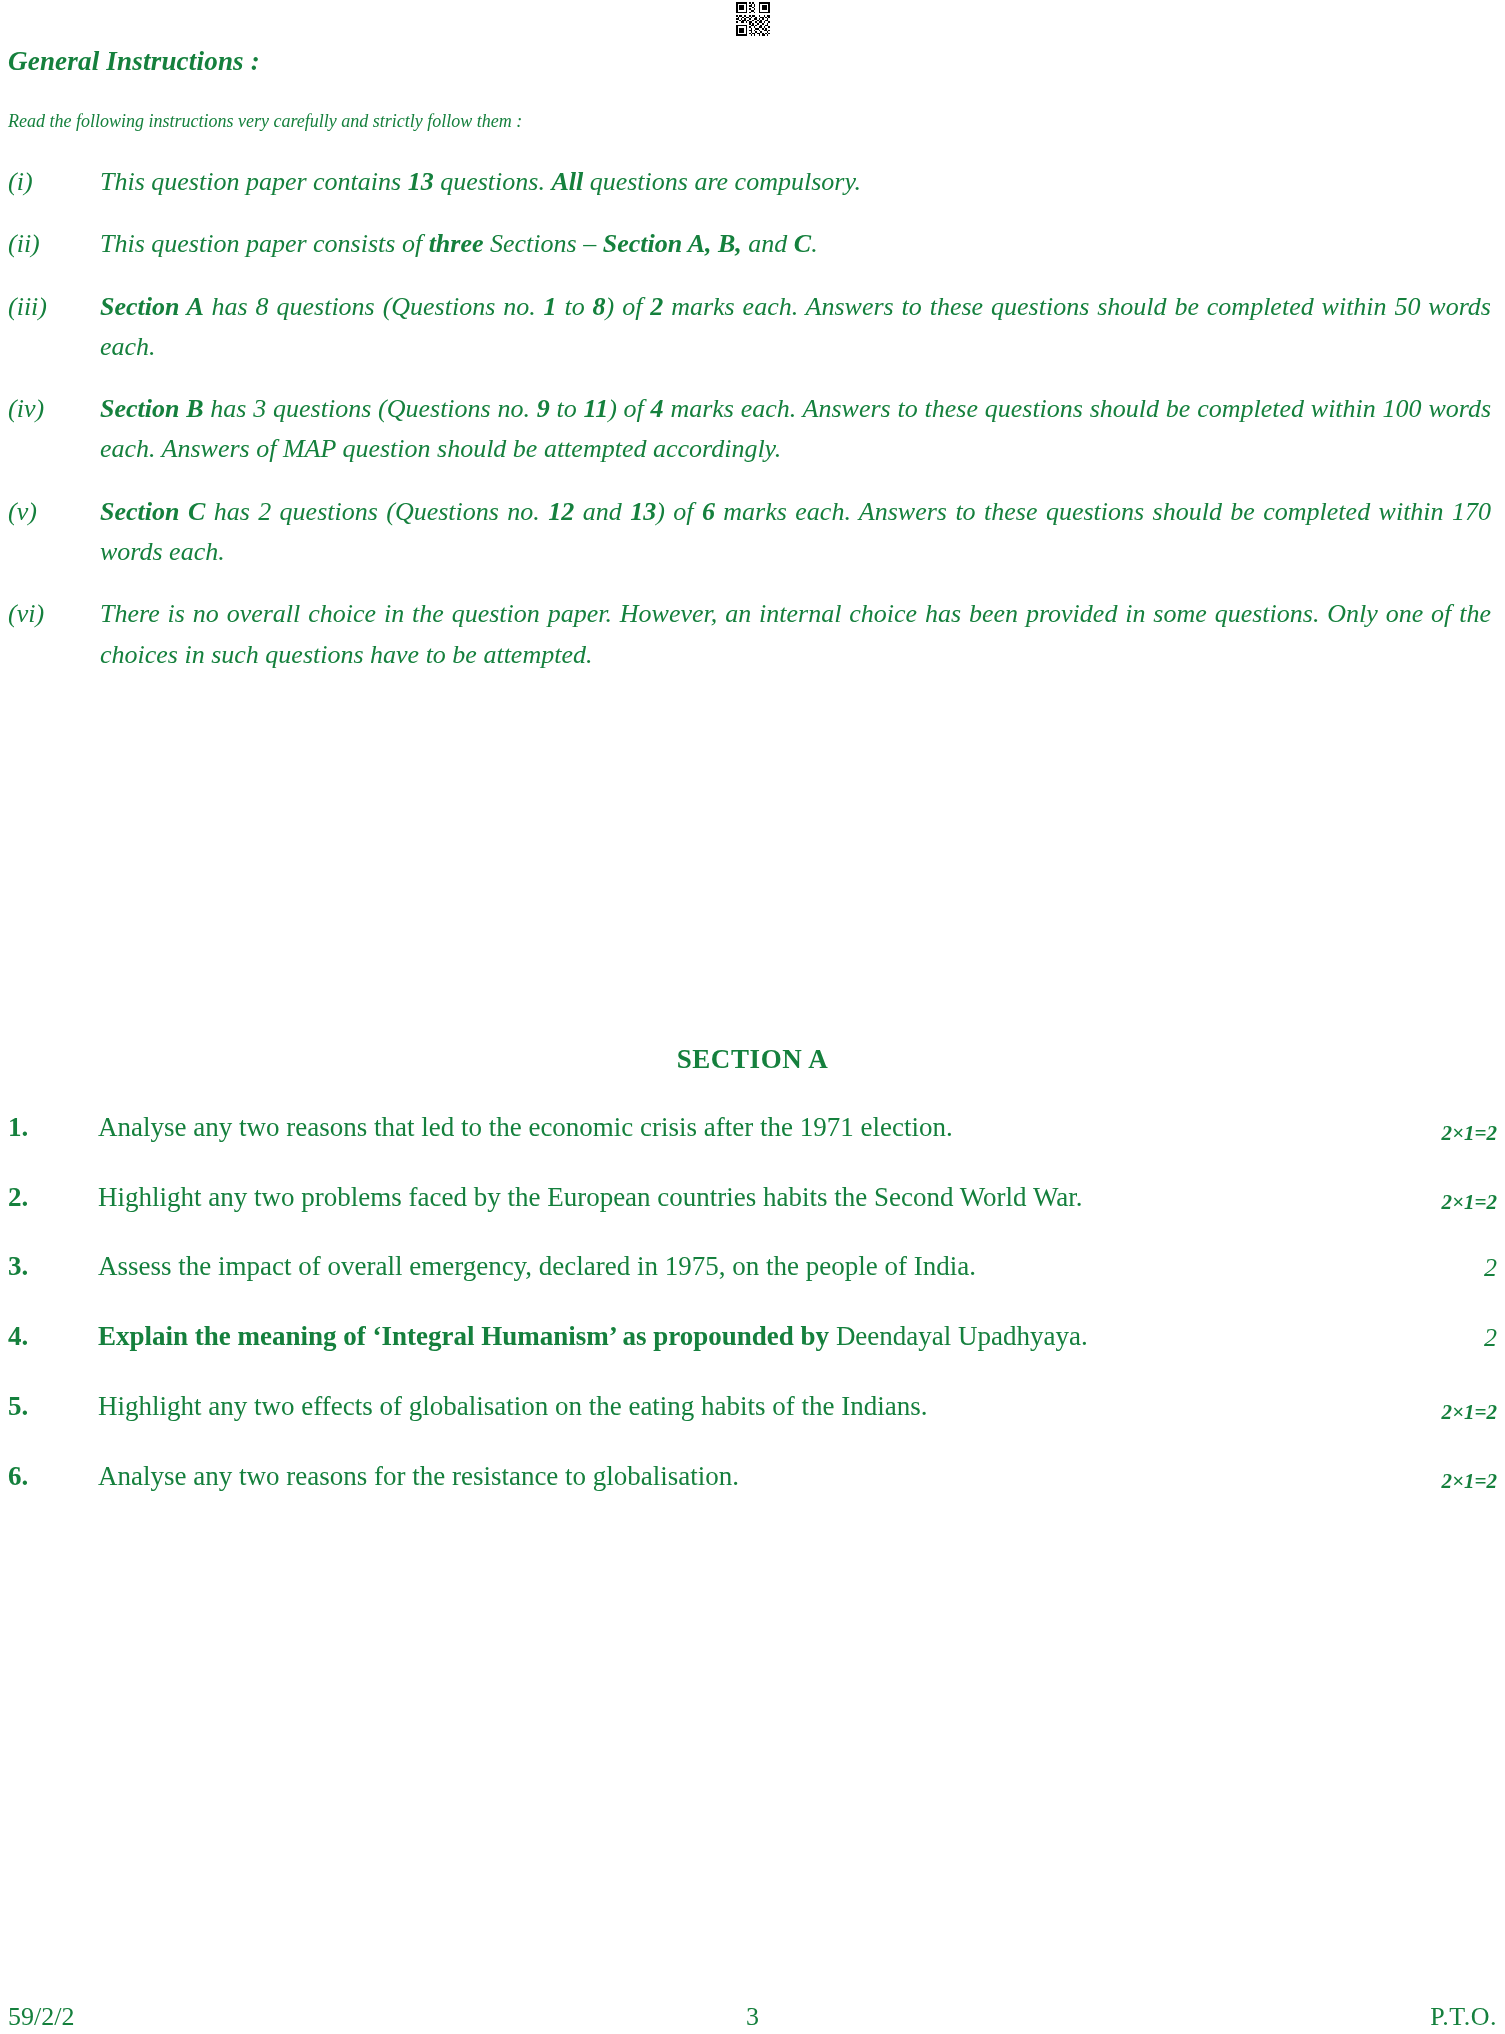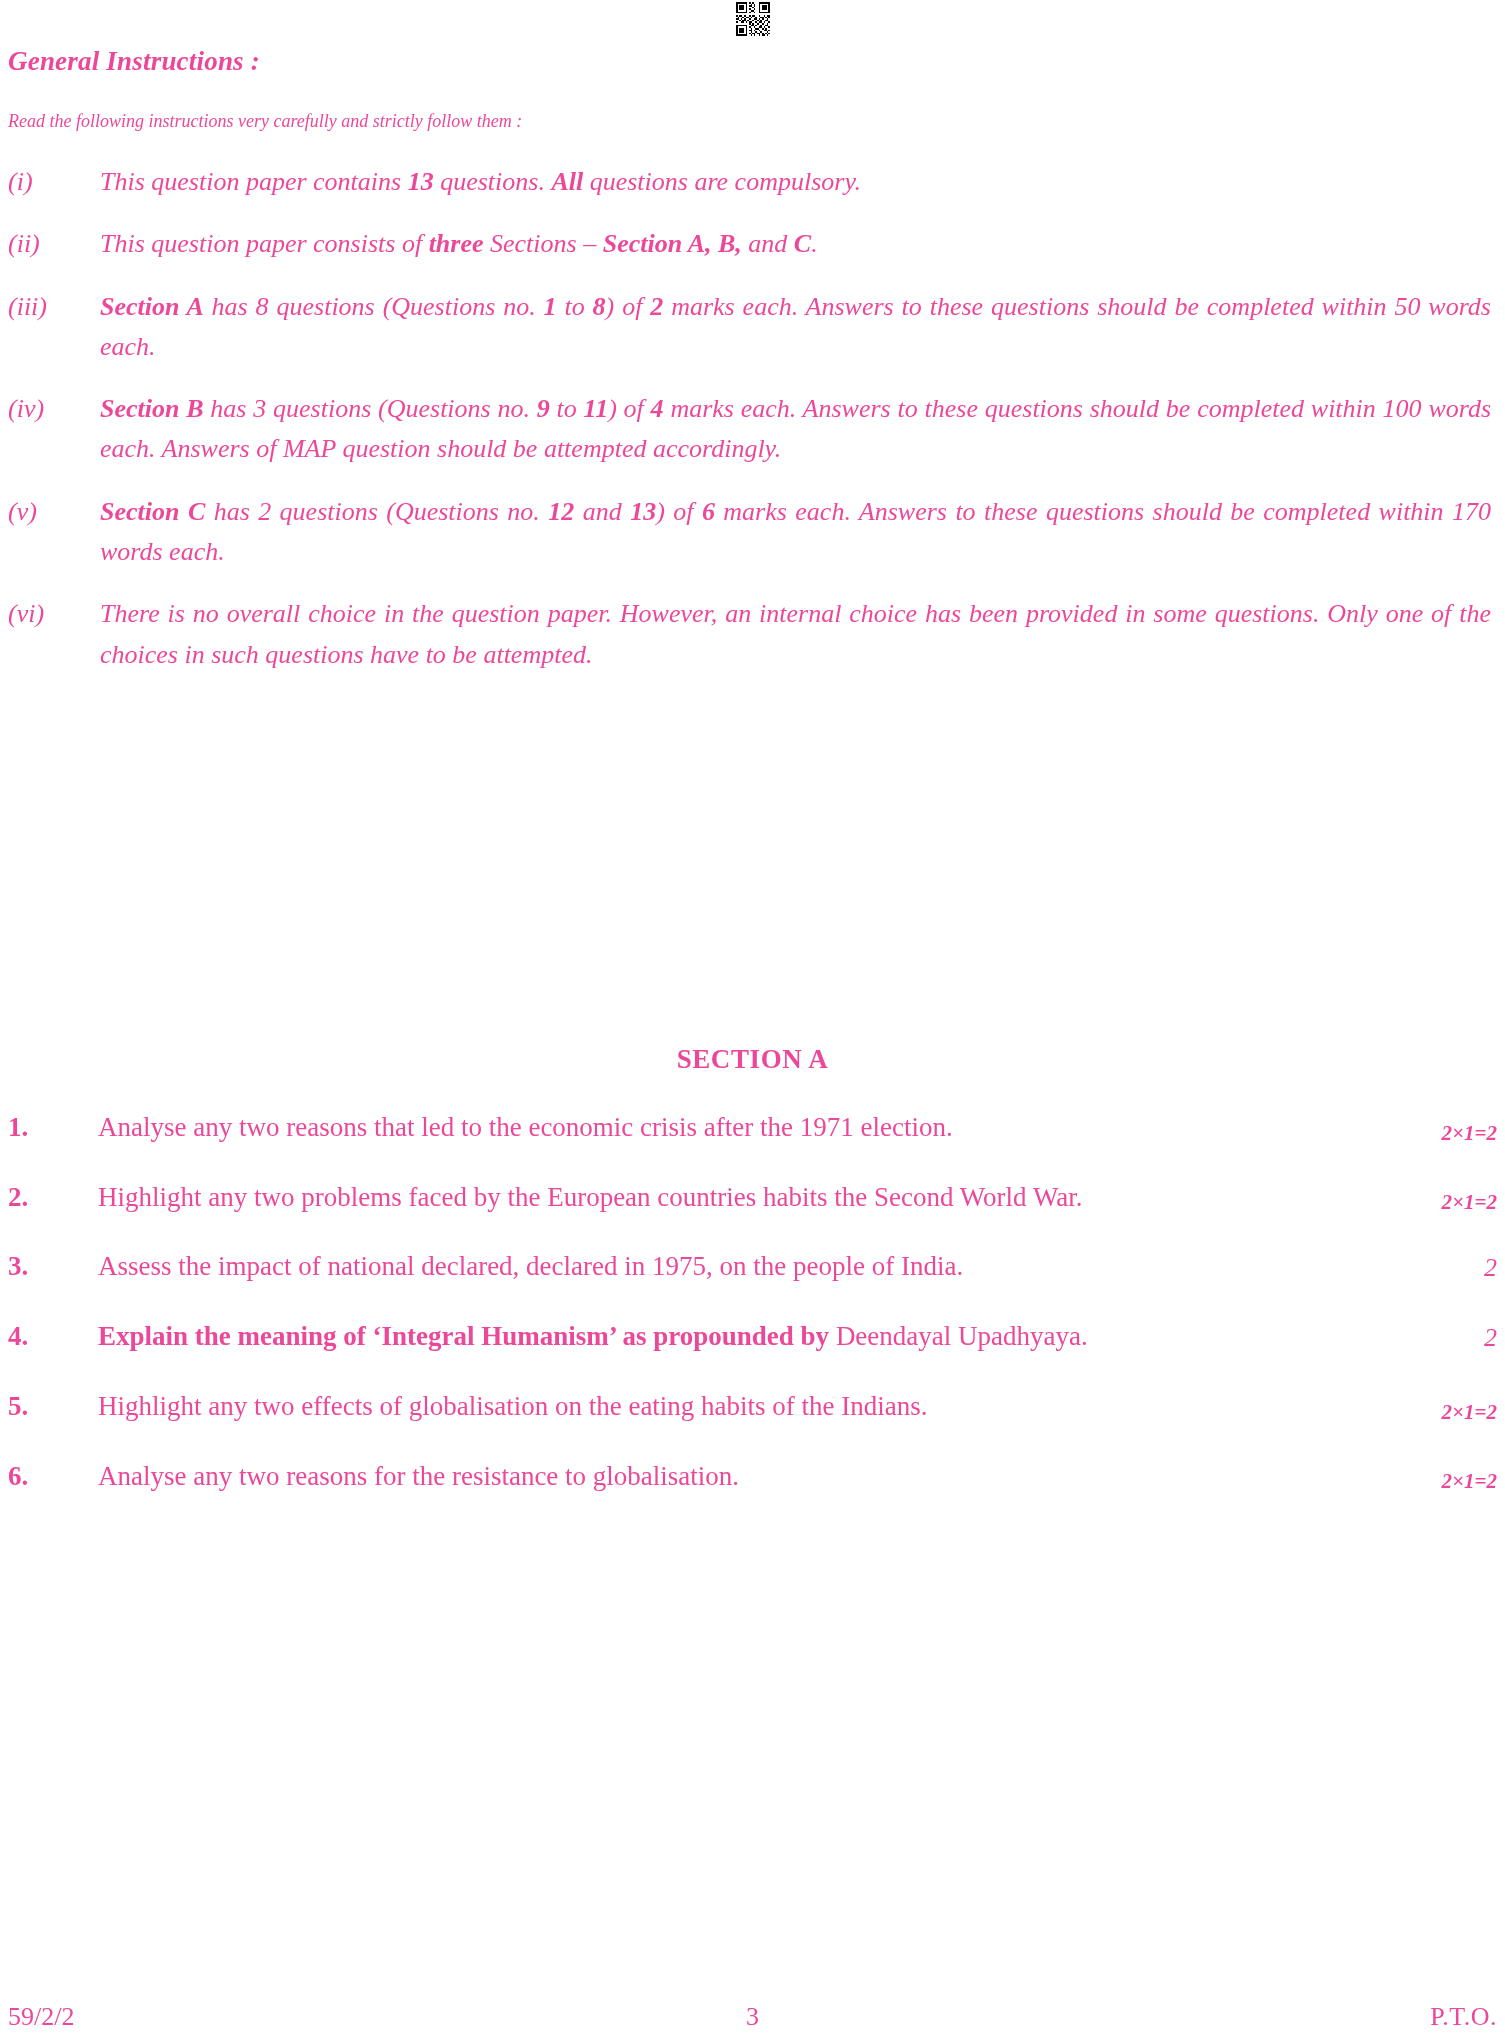--- a/index.html
+++ b/index.html
@@ -6,21 +6,21 @@
     margin: 0;
     padding: 0;
     background: #ffffff;
   }
   .page {
     position: relative;
     width: 1505px;
     height: 2034px;
     background: #ffffff;
     font-family: "Liberation Serif", "DejaVu Serif", serif;
-    color: #ec4899;
+    color: #15803d;
     box-sizing: border-box;
     overflow: hidden;
   }
 
   
   .qr-wrap {
     position: absolute;
     top: 2px;
     left: 50%;
     transform: translateX(-50%);
@@ -299,21 +299,21 @@
       <div class="q-row">
         <div class="q-num">2.</div>
         <div class="q-body">
           <div class="q-text last-left">Highlight any two problems faced by the European countries habits the Second World War.</div>
           <div class="q-marks">2×1=2</div>
         </div>
       </div>
       <div class="q-row">
         <div class="q-num">3.</div>
         <div class="q-body">
-          <div class="q-text last-left">Assess the impact of national declared, declared in 1975, on the people of India.</div>
+          <div class="q-text last-left">Assess the impact of overall emergency, declared in 1975, on the people of India.</div>
           <div class="q-marks single">2</div>
         </div>
       </div>
       <div class="q-row">
         <div class="q-num">4.</div>
         <div class="q-body">
           <div class="q-text bold-q last-left"><span>Explain the meaning of ‘Integral Humanism’ as propounded by </span><span class="tail">Deendayal Upadhyaya.</span></div>
           <div class="q-marks single">2</div>
         </div>
       </div>

